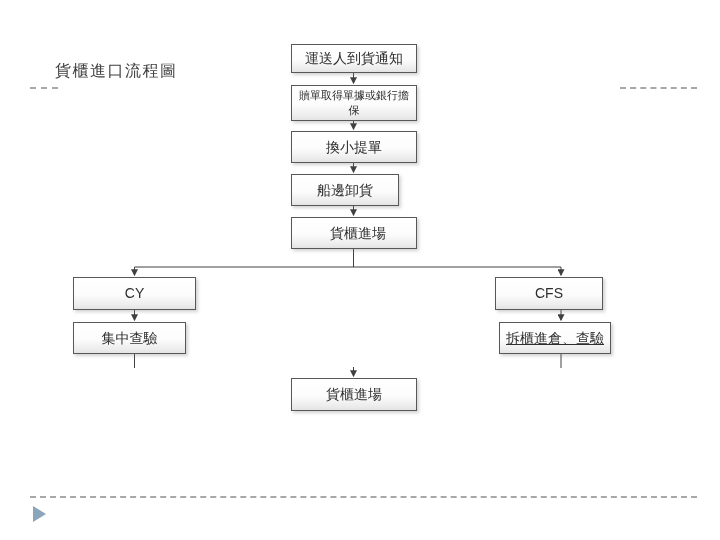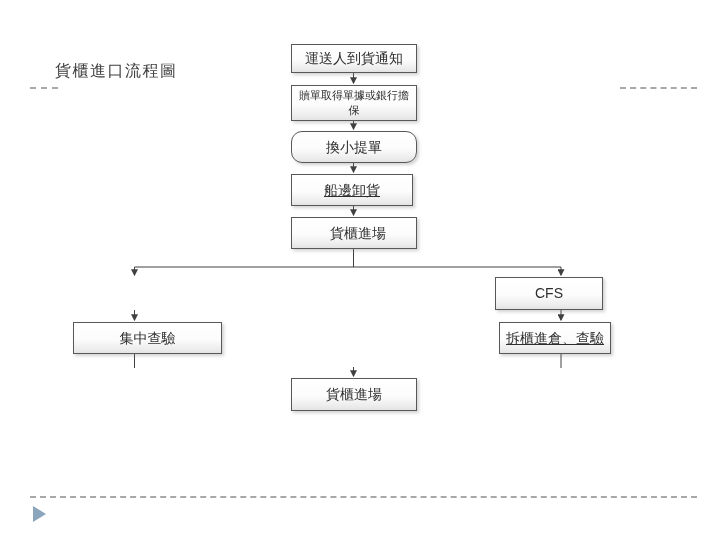--- a/index.html
+++ b/index.html
@@ -28,25 +28,25 @@
     position:absolute;box-sizing:border-box;
     border:1px solid #585858;
     background:linear-gradient(180deg,#ffffff 0%,#fcfcfc 55%,#ececec 88%,#e3e3e3 100%);
     box-shadow:2px 2px 3px rgba(130,130,130,0.35);
     display:flex;align-items:center;justify-content:center;
     text-align:center;font-size:14px;color:#2e2e2e;line-height:1.35;
     padding:1px 4px;
   }
   .n1{left:291px;top:44px;width:126px;height:29px;}
   .n2{left:291px;top:85px;width:126px;height:36px;font-size:11px;}
-  .n3{left:291px;top:131px;width:126px;height:32px;border-radius:11px;}
-  .n4{left:291px;top:174px;width:122px;height:32px;text-decoration:underline;}
+  .n3{left:291px;top:131px;width:126px;height:32px;}
+  .n4{left:291px;top:174px;width:108px;height:32px;}
   .n5{left:291px;top:217px;width:126px;height:32px;padding-left:12px;}
   .n6{left:73px;top:277px;width:123px;height:33px;}
-  .n7{left:73px;top:322px;width:149px;height:32px;}
+  .n7{left:73px;top:322px;width:113px;height:32px;}
   .n8{left:495px;top:277px;width:108px;height:33px;}
   .n9{left:499px;top:322px;width:112px;height:32px;text-decoration:underline;}
   .n10{left:291px;top:378px;width:126px;height:33px;}
 
   .connectors{position:absolute;left:0;top:0;width:720px;height:540px;pointer-events:none;}
   .connectors line{stroke:#404040;stroke-width:1;}
   .connectors line.arrow{marker-end:url(#ah);}
 </style>
 </head>
 <body>
@@ -80,18 +80,19 @@
     <line x1="134.5" y1="354" x2="134.5" y2="368"></line>
     <line x1="561" y1="354" x2="561" y2="368"></line>
     <line class="arrow" x1="353.5" y1="367" x2="353.5" y2="376"></line>
   </svg>
 
   <div class="node n1">運送人到貨通知</div>
   <div class="node n2">贖單取得單據或銀行擔保</div>
   <div class="node n3">換小提單</div>
   <div class="node n4">船邊卸貨</div>
   <div class="node n5">貨櫃進場</div>
+  <div class="node n6">CY</div>
   <div class="node n7">集中查驗</div>
   <div class="node n8">CFS</div>
   <div class="node n9">拆櫃進倉、查驗</div>
   <div class="node n10">貨櫃進場</div>
 
 </div>
 
 </body></html>

